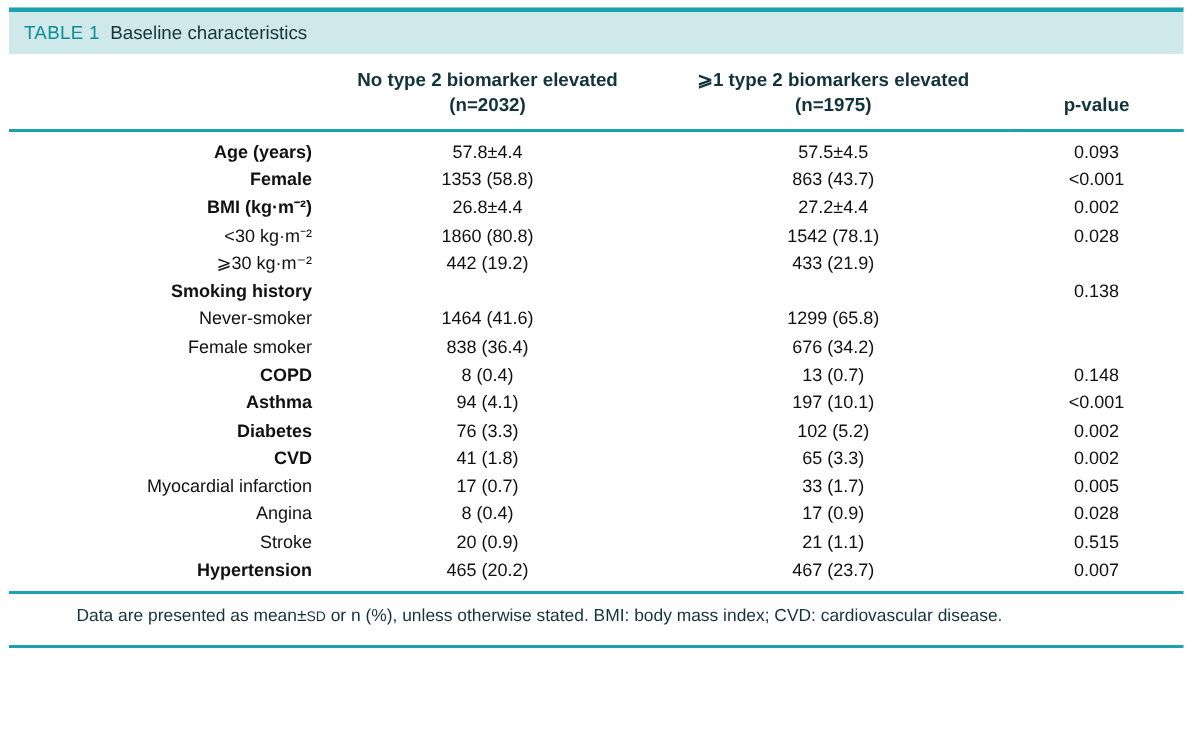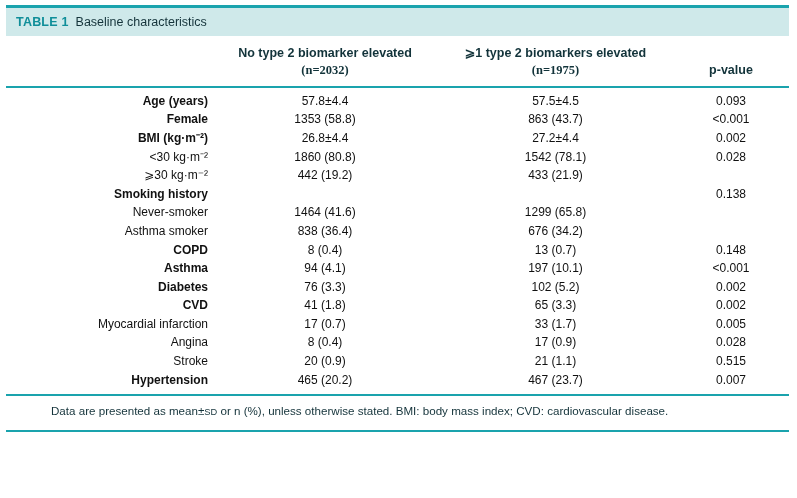--- a/index.html
+++ b/index.html
@@ -31,21 +31,21 @@
     border-top: 3px solid #1aa3ad;
     padding: 7px 10px 7px 10px;
     box-sizing: border-box;
     display: flex;
     align-items: baseline;
     gap: 7px;
     font-size: 12.5px;
   }
   .title-label {
     color: #0f8e99;
-    font-weight: bold;
+    font-weight: normal;
     letter-spacing: 0.2px;
   }
   .title-text {
     color: #14333a;
     font-weight: normal;
   }
   
   table.tbl {
     border-collapse: collapse;
     width: 100%;
@@ -62,21 +62,21 @@
     color: #12333a;
     vertical-align: bottom;
     padding: 9px 4px 7px 4px;
     border-bottom: 2px solid #1aa3ad;
     line-height: 1.35;
     font-size: 12.5px;
   }
   thead th.blank {
     border-bottom: 2px solid #1aa3ad;
   }
-  .hdr-l2 { display: block; font-weight: bold; font-family: Liberation Serif, serif; }
+  .hdr-l2 { display: block; font-weight: bold; }
 
   tbody td {
     padding: 1.5px 4px;
     color: #111111;
     font-size: 12px;
     line-height: 1.3;
     vertical-align: middle;
   }
   tbody tr:first-child td { padding-top: 6px; }
   td.lab {
@@ -183,21 +183,21 @@
           <td class="num"></td>
           <td class="pv">0.138</td>
         </tr>
         <tr>
           <td class="lab sub">Never-smoker</td>
           <td class="num">1464 (41.6)</td>
           <td class="num">1299 (65.8)</td>
           <td class="pv"></td>
         </tr>
         <tr>
-          <td class="lab sub">Asthma smoker</td>
+          <td class="lab sub">Female smoker</td>
           <td class="num">838 (36.4)</td>
           <td class="num">676 (34.2)</td>
           <td class="pv"></td>
         </tr>
         <tr>
           <td class="lab">COPD</td>
           <td class="num">8 (0.4)</td>
           <td class="num">13 (0.7)</td>
           <td class="pv">0.148</td>
         </tr>

